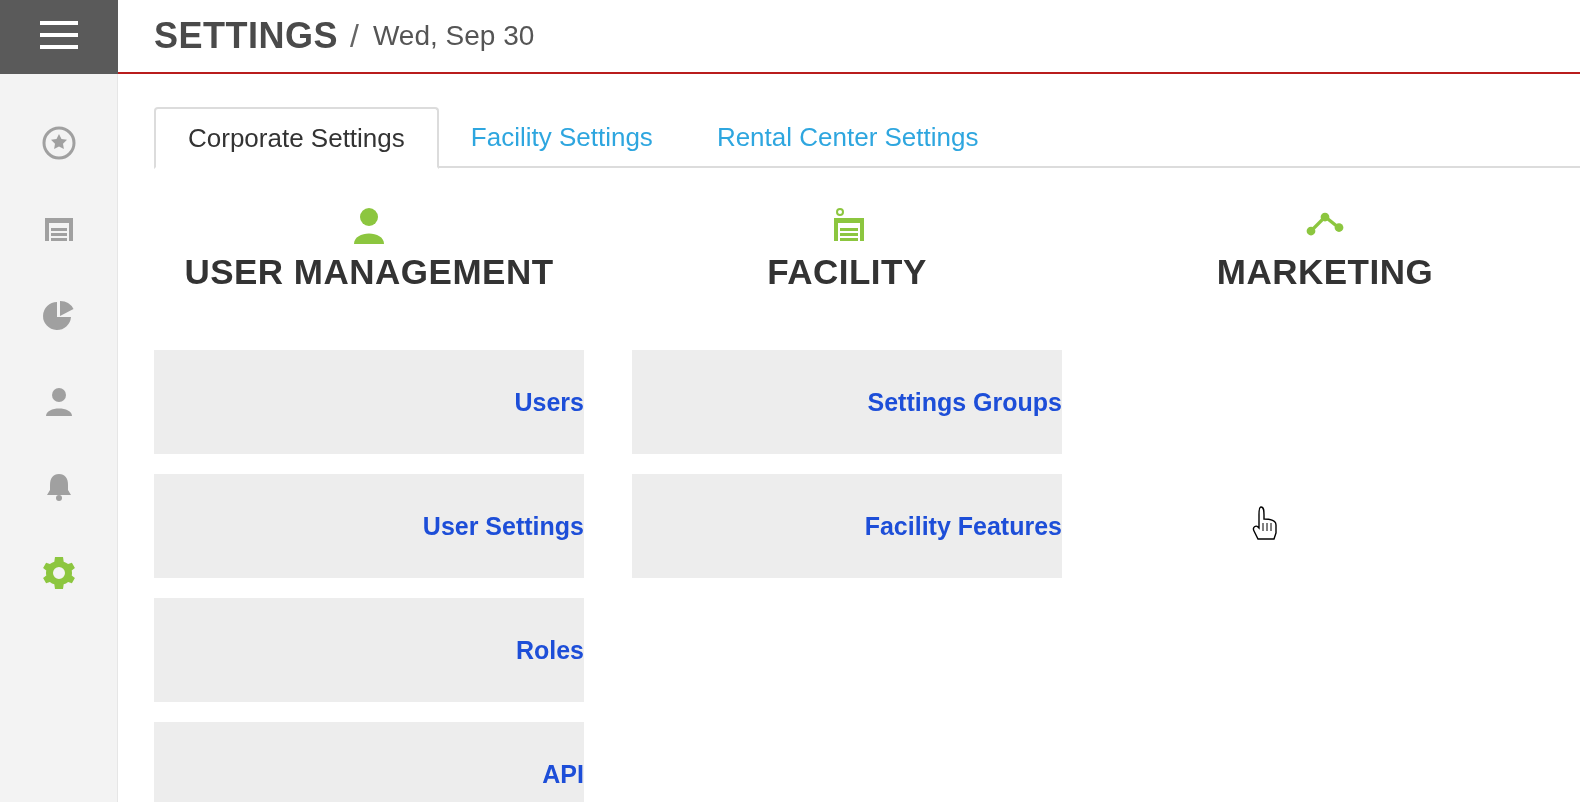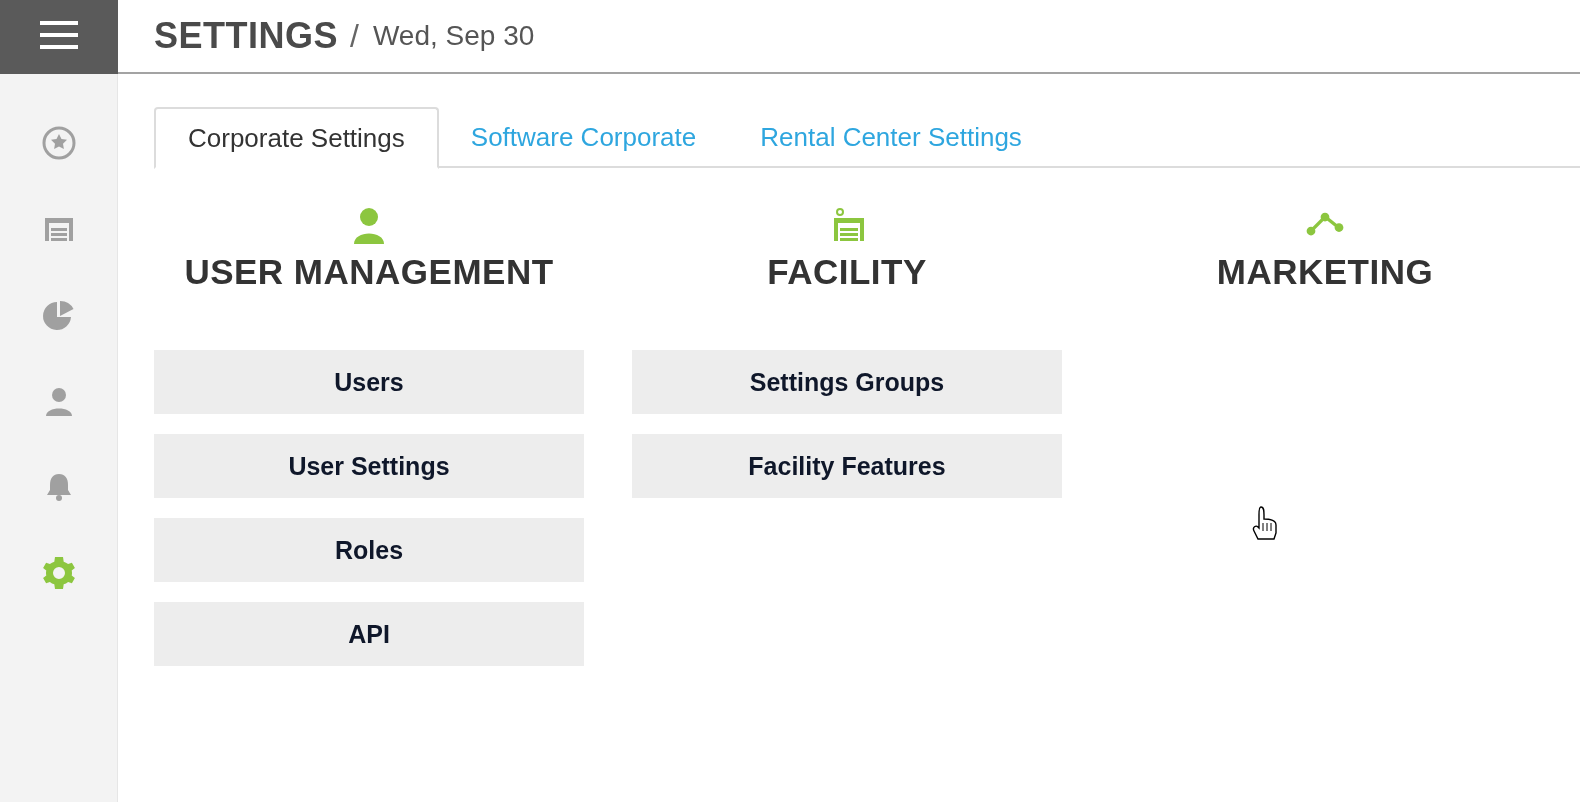--- a/index.html
+++ b/index.html
@@ -55,21 +55,21 @@
   
   .header {
     position: absolute;
     left: 118px;
     right: 0;
     top: 0;
     height: 74px;
     display: flex;
     align-items: center;
     padding-left: 36px;
-    border-bottom: 2px solid #a3a3a3;
+    border-bottom: 2px solid #b91c1c;
     background: #fff;
   }
   .header-title {
     font-size: 36px;
     font-weight: 700;
     letter-spacing: .5px;
     color: #4a4a4a;
   }
   .header-date {
     font-size: 28px;
@@ -165,30 +165,30 @@
     text-align: center;
   }
   .section-buttons {
     width: 100%;
     display: flex;
     flex-direction: column;
     gap: 20px;
   }
   .card-button {
     width: 100%;
-    height: 64px;
+    height: 104px;
     background: #ededed;
     border: none;
     font-size: 25px;
     font-weight: 700;
-    color: #0f172a;
+    color: #1d4ed8;
     cursor: pointer;
     display: flex;
     align-items: center;
-    justify-content: center;
+    justify-content: flex-end;
     font-family: inherit;
   }
   .card-button.hover {
     background: #c4c4c4;
   }
 
   
   .pointer-cursor {
     position: absolute;
     left: 1250px;
@@ -273,21 +273,21 @@
   <span class="header-date">Wed, Sep 30</span>
 </div>
 
 <div class="main">
 
   <div class="tabs">
     <div class="tab active">
       <span>Corporate Settings</span>
     </div>
     <div class="tab">
-      <span>Software Corporate</span>
+      <span>Facility Settings</span>
     </div>
     <div class="tab">
       <span>Rental Center Settings</span>
     </div>
   </div>
 
   <div class="sections">
 
     <div class="section">
       <div class="section-icon">

